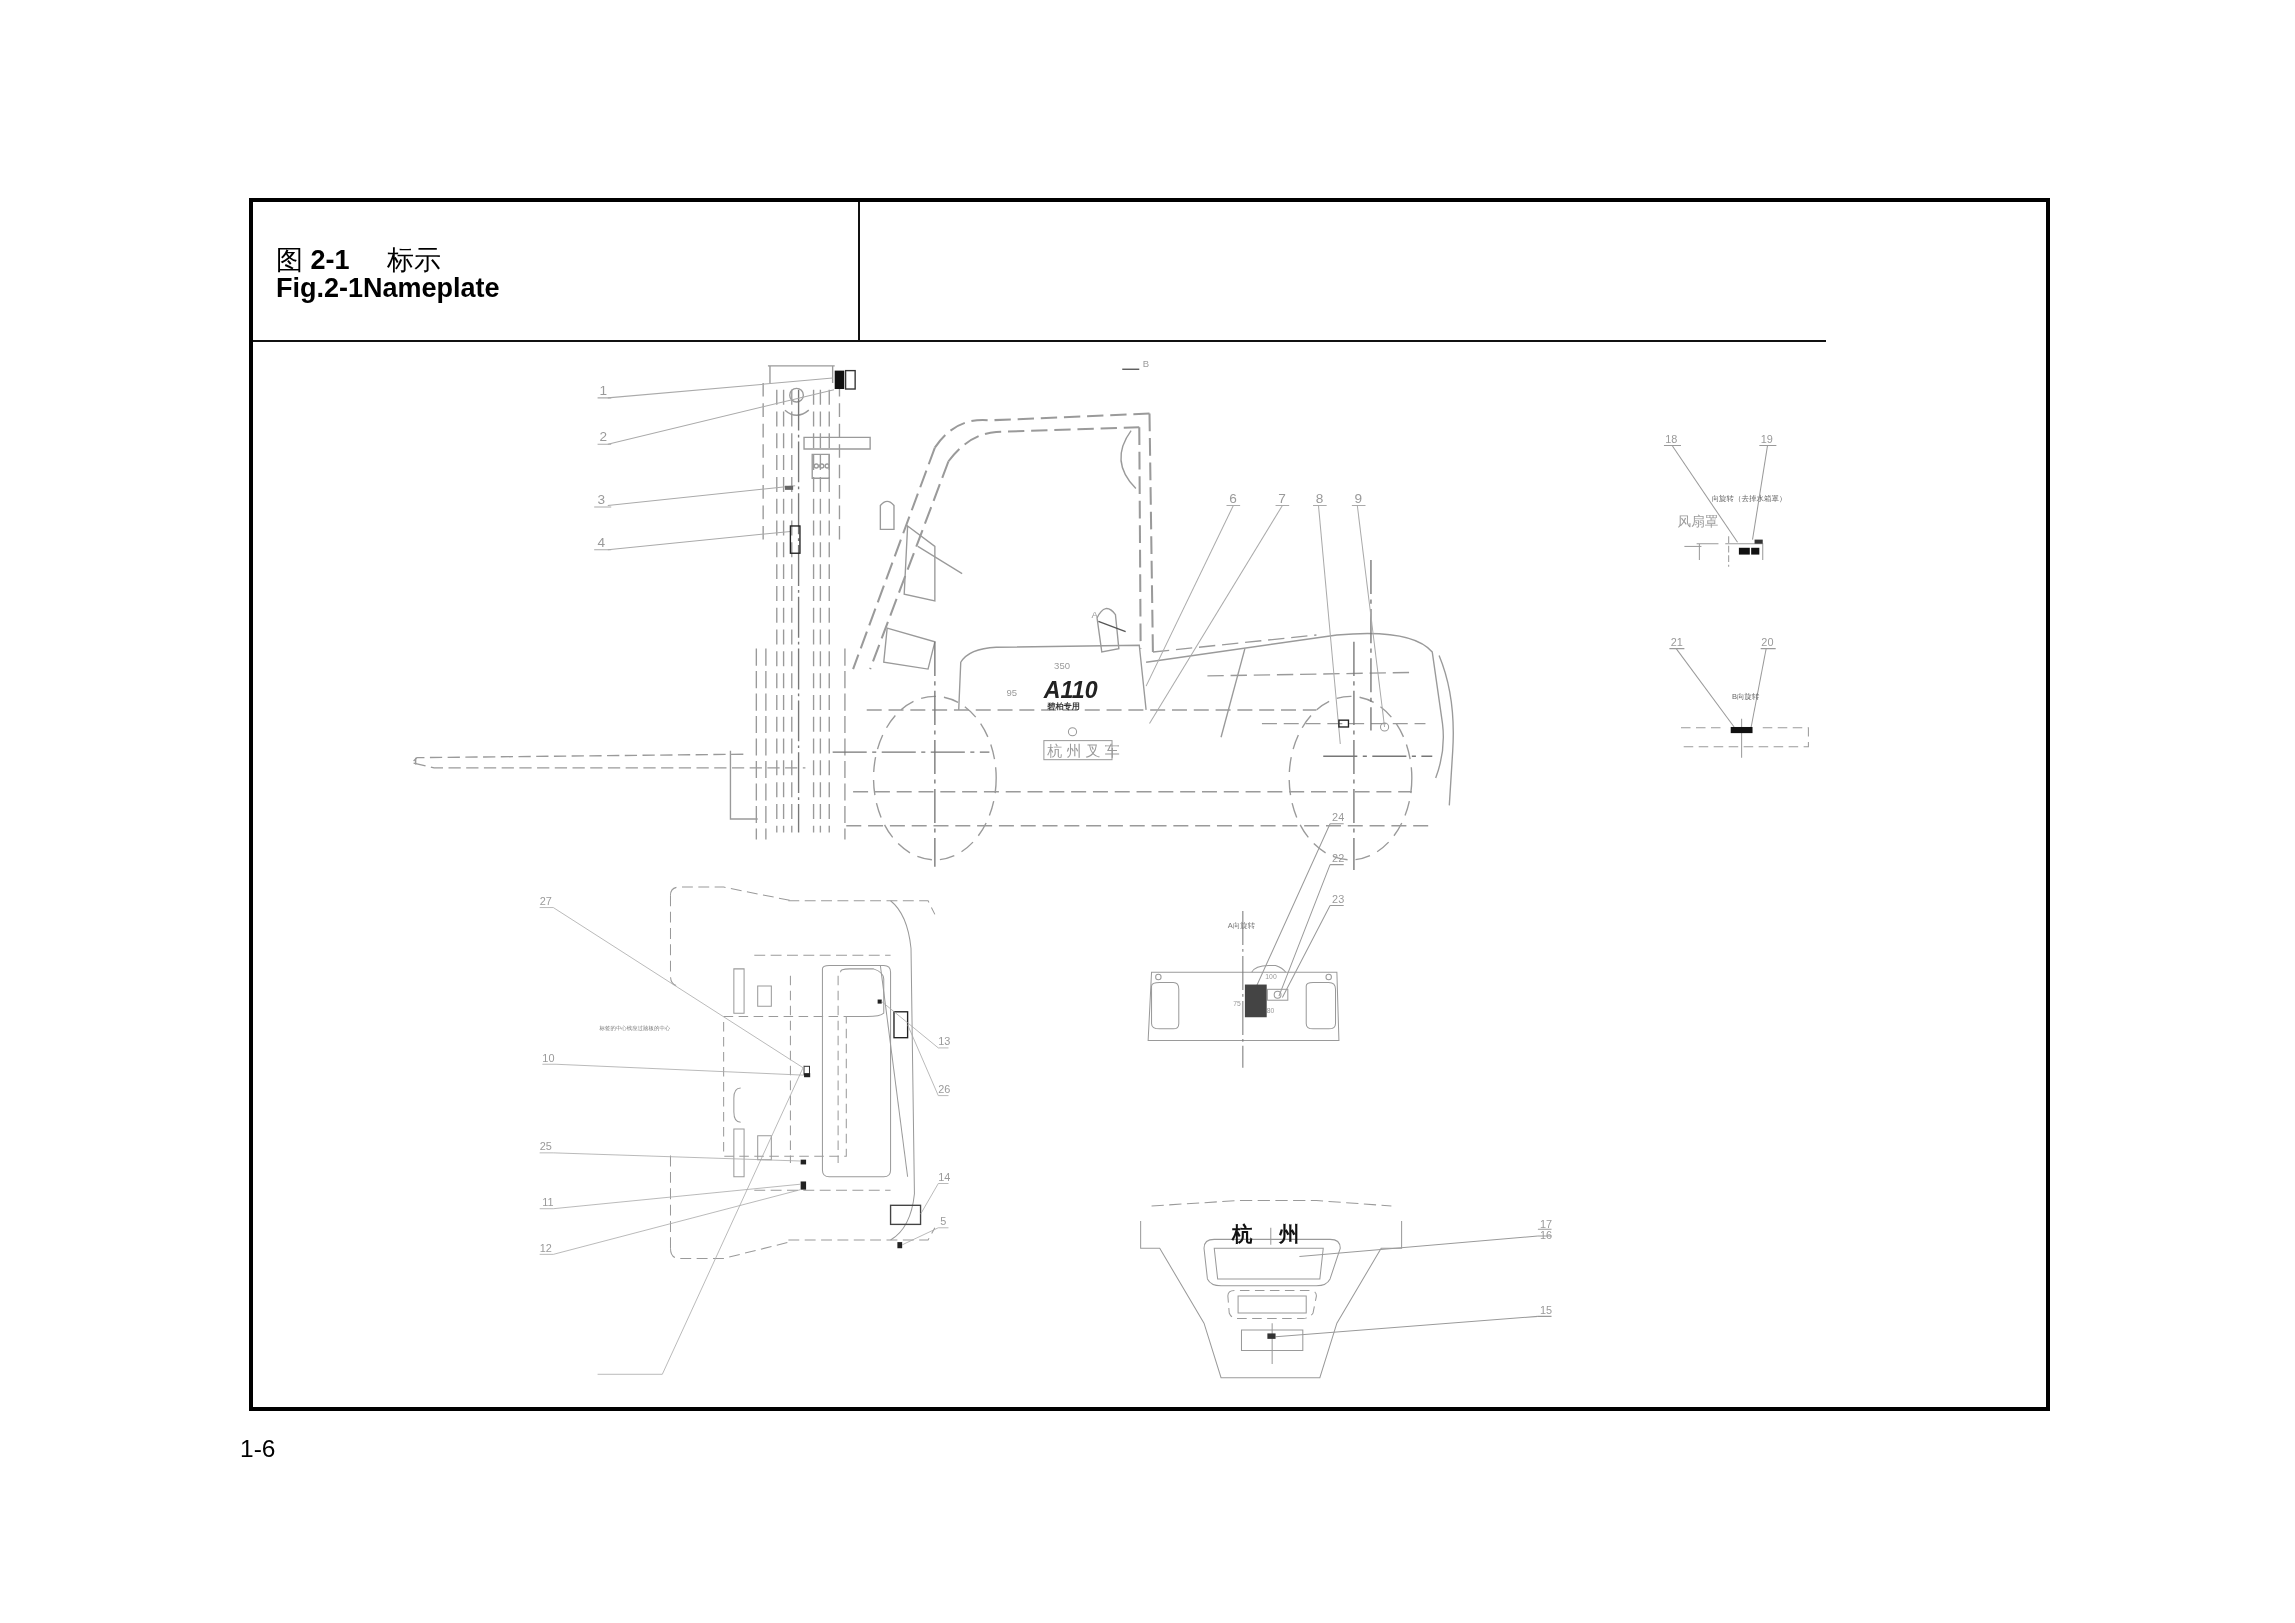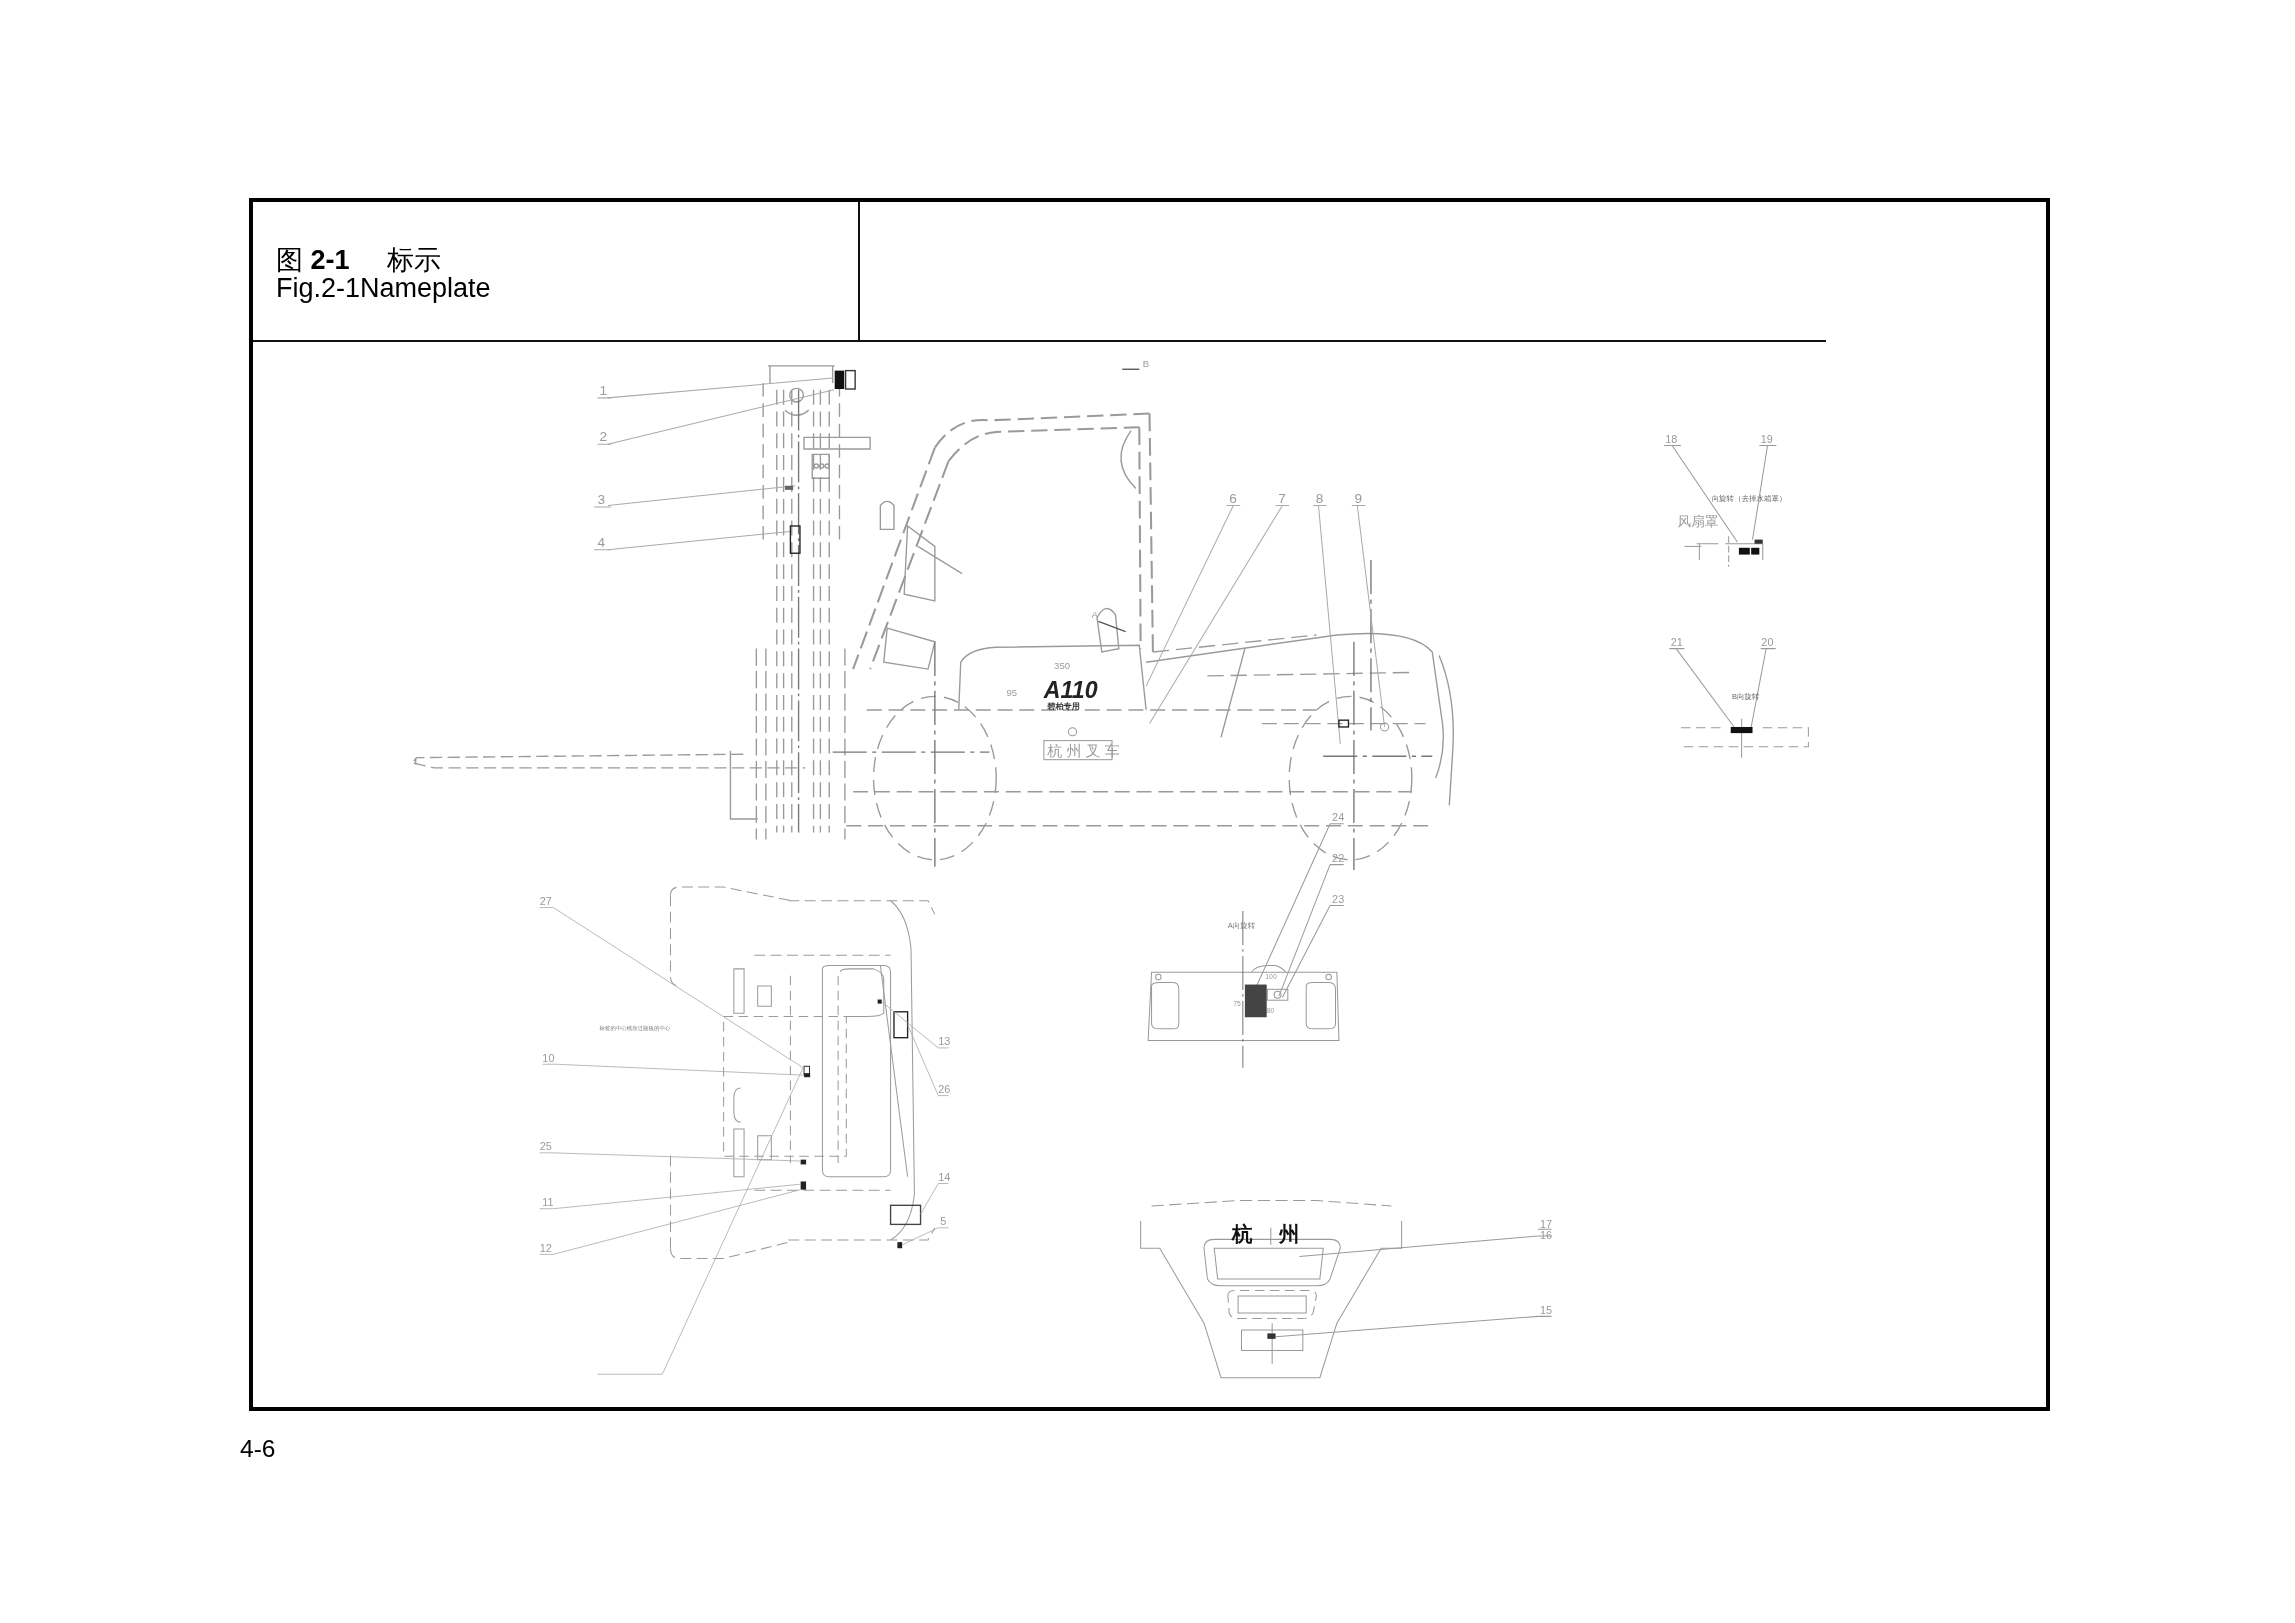--- a/index.html
+++ b/index.html
@@ -2,21 +2,21 @@
 <html style="font-size:11px"><head>
 <meta charset="utf-8">
 <style>
   html, body { margin: 0; padding: 0; background: #ffffff; }
   body { width: 2295px; height: 1623px; position: relative; overflow: hidden; font-family: "Liberation Sans", sans-serif; }
   .frame { position: absolute; left: 249px; top: 198px; width: 1793px; height: 1205px; border: 4.1px solid #000; box-sizing: content-box; }
   .header { position: absolute; left: 0; top: 0; width: 1573px; height: 138px; border-bottom: 2px solid #111; }
   .title-cell { position: absolute; left: 0; top: 0; width: 605px; height: 138px; border-right: 2px solid #111; }
   .title-cn { position: absolute; left: 23px; top: 40px; font-size: 27px; color: #000; white-space: pre; }
   .title-cn b { font-weight: bold; }
-  .title-en { position: absolute; left: 23px; top: 71px; font-size: 27px; font-weight: normal; color: #000; }
+  .title-en { position: absolute; left: 23px; top: 71px; font-size: 27px; font-weight: bold; color: #000; }
   .model-cell { position: absolute; left: 607px; top: 0; width: 1185px; height: 138px; }
   .model { position: absolute; left: 12.3px; top: 49px; font-size: 29px; color: #e00000; white-space: nowrap; }
   .model .circ { display: inline-block; width: 30px; height: 30px; border: 2px solid #e00000; border-radius: 50%; text-align: center; line-height: 30px; font-size: 24.5px; margin-right: 4.1px; vertical-align: -4.1px; box-sizing: border-box; line-height: 26px; }
   .drawing { position: absolute; left: 0; top: 140px; width: 1793px; height: 1065px; }
   .page-num { position: absolute; left: 240px; top: 1435px; font-size: 24.5px; color: #000; }
   svg text { font-family: "Liberation Sans", sans-serif; }
 </style>
 </head>
 <body>
 
@@ -285,14 +285,14 @@
       <rect x="1488" y="1455" width="12" height="8" fill="#333"></rect>
       <g fill="#9a9a9a" font-size="16">
         <text x="1888" y="1300">17</text>
         <text x="1888" y="1316">16</text>
         <text x="1888" y="1427">15</text>
       </g>
     </svg>
   </div>
 </div>
 
-<div class="page-num">4-6</div>
+<div class="page-num">1-6</div>
 
 
 </body></html>

